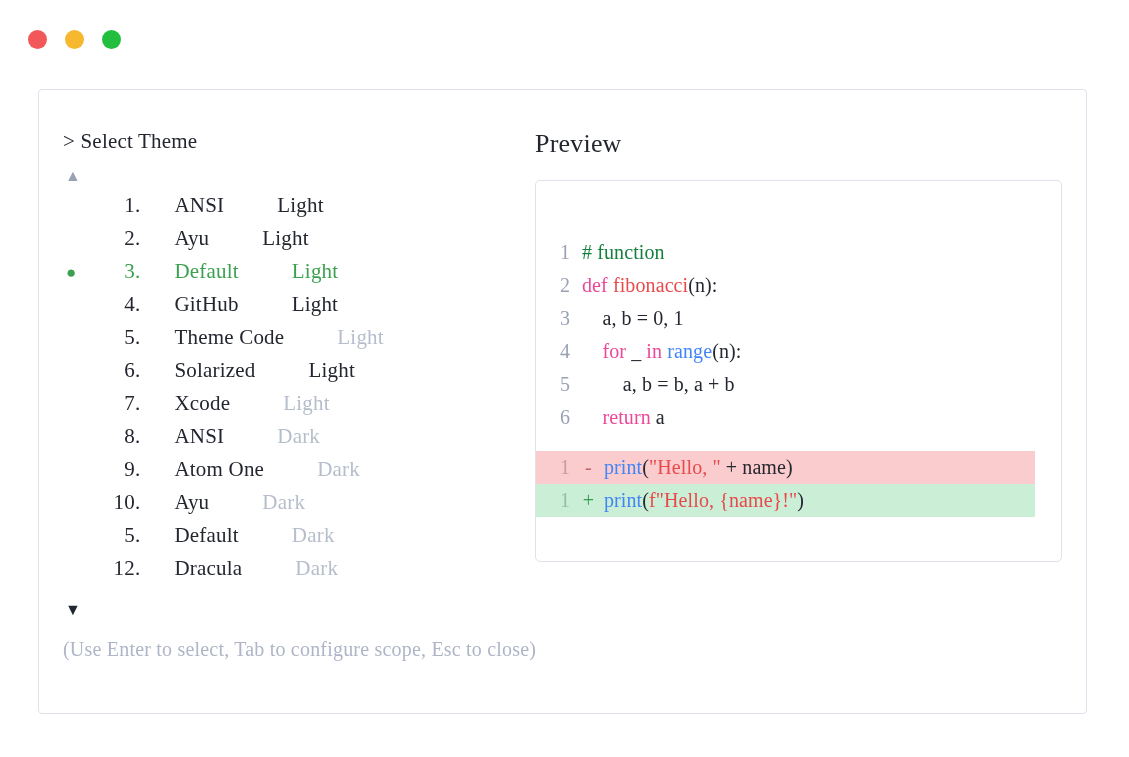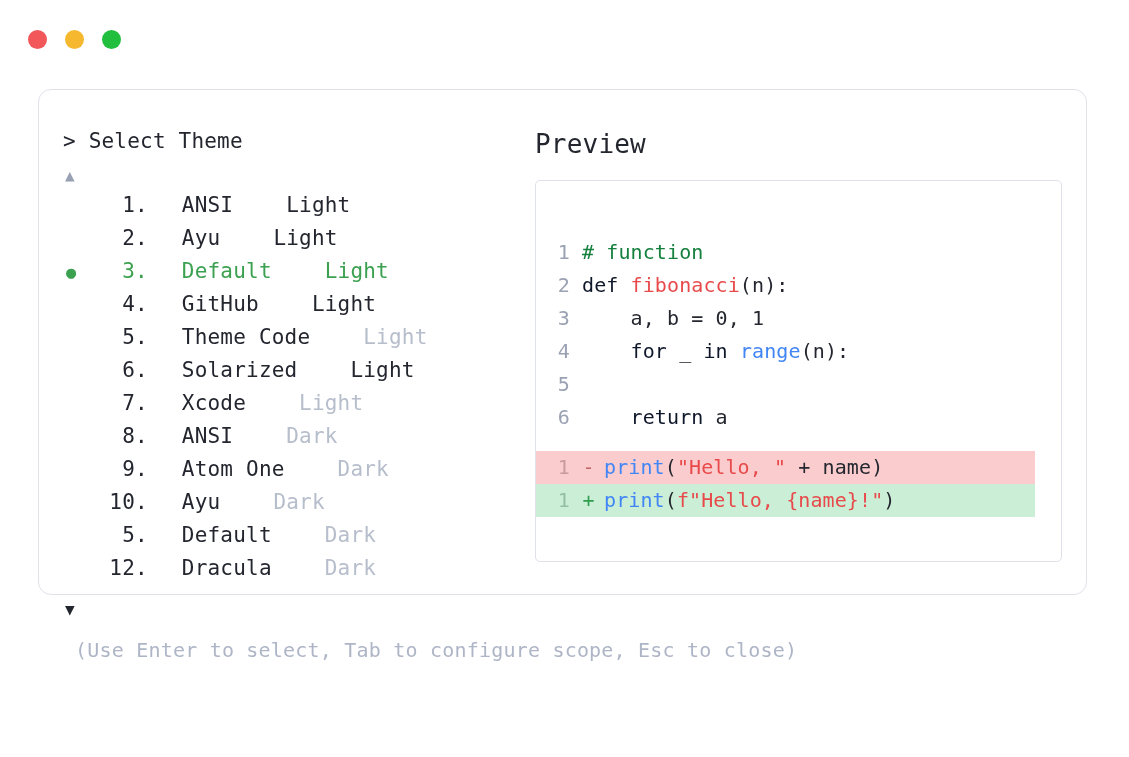--- a/index.html
+++ b/index.html
@@ -29,25 +29,26 @@
     border-radius: 50%;
     display: block;
   }
 
   
   #tui-card {
     position: absolute;
     left: 38px;
     top: 89px;
     width: 1049px;
-    height: 506px;
+    height: 625px;
     border: 1.6px solid #dfe2ea;
-    border-radius: 13px;
+    border-radius: 4px;
     background: #ffffff;
     box-sizing: border-box;
+    font-family: Liberation Serif, serif;
   }
 
   
   #selector-column {
     position: absolute;
     left: 24px;
     top: 41px;
     width: 470px;
   }
   #prompt-line {
@@ -109,21 +110,21 @@
   .row-name { color: #23262e; margin-left: 25px; }
   .row-suffix { color: #23262e; padding-left: 10px; margin-left: 43px; }
   .theme-row.dim .row-suffix { color: #b6bdcb; }
   .theme-row.selected .row-index,
   .theme-row.selected .row-dot,
   .theme-row.selected .row-name,
   .theme-row.selected .row-suffix { color: #3ba150; }
 
   #hint-line {
     position: absolute;
-    left: 36px;
+    left: 24px;
     top: 548px;
     font-size: 20px;
     color: #aeb5c6;
     letter-spacing: 0.2px;
     white-space: pre;
   }
 
   
   #preview-column {
     position: absolute;
@@ -166,21 +167,21 @@
   .ln {
     color: #9aa1b2;
     width: 14px;
     flex: 0 0 14px;
     text-align: right;
     margin-right: 12px;
   }
   .code-text { white-space: pre; }
 
   .tok-comment  { color: #15803d; }
-  .tok-keyword  { color: #0f172a; text-align: center; }
+  .tok-keyword  { color: #ec4899; text-align: center; }
   .tok-func     { color: #e8494a; }
   .tok-builtin  { color: #4285f4; }
   .tok-plain    { color: #24272f; }
   .tok-string   { color: #e8494a; }
 
   #diff-block {
     position: absolute;
     left: 0;
     top: 270px;
     width: 100%;
@@ -244,21 +245,21 @@
   <div id="hint-line">(Use Enter to select, Tab to configure scope, Esc to close)</div>
 
   <div id="preview-column">
     <div id="preview-label">Preview</div>
     <div id="preview-box">
       <div id="code-block">
           <div class="code-line"><span class="ln">1</span><span class="code-text"><span class="tok-comment"># function</span></span></div>
           <div class="code-line"><span class="ln">2</span><span class="code-text"><span class="tok-keyword">def </span><span class="tok-func">fibonacci</span><span class="tok-plain">(n):</span></span></div>
           <div class="code-line"><span class="ln">3</span><span class="code-text"><span class="tok-plain">    a, b = 0, 1</span></span></div>
           <div class="code-line"><span class="ln">4</span><span class="code-text"><span class="tok-plain">    </span><span class="tok-keyword">for</span><span class="tok-plain"> _ </span><span class="tok-keyword">in</span><span class="tok-plain"> </span><span class="tok-builtin">range</span><span class="tok-plain">(n):</span></span></div>
-          <div class="code-line"><span class="ln">5</span></div>
+          <div class="code-line"><span class="ln">5</span><span class="code-text"><span class="tok-plain">        a, b = b, a + b</span></span></div>
           <div class="code-line"><span class="ln">6</span><span class="code-text"><span class="tok-plain">    </span><span class="tok-keyword">return</span><span class="tok-plain"> a</span></span></div>
         </div>
       <div id="diff-block">
           <div class="diff-line removed"><span class="ln">1</span><span class="diff-mark">-</span><span class="code-text"><span class="tok-builtin">print</span><span class="tok-plain">(</span><span class="tok-string">"Hello, "</span><span class="tok-plain"> + name)</span></span></div>
           <div class="diff-line added"><span class="ln">1</span><span class="diff-mark">+</span><span class="code-text"><span class="tok-builtin">print</span><span class="tok-plain">(</span><span class="tok-string">f"Hello, {name}!"</span><span class="tok-plain">)</span></span></div>
         </div>
     </div>
   </div>
 
 </div>

